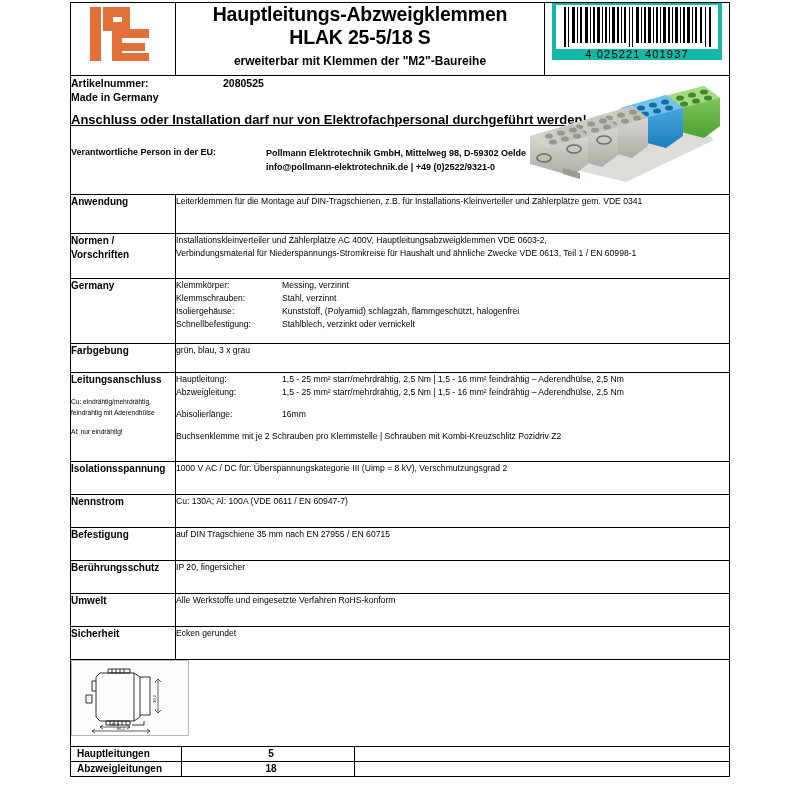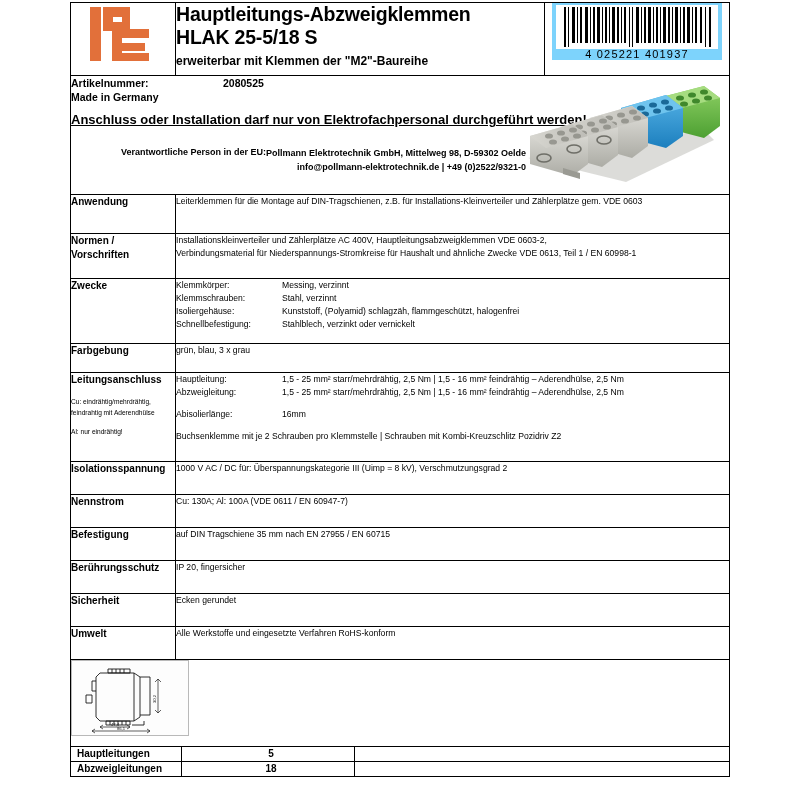--- a/index.html
+++ b/index.html
@@ -31,21 +31,21 @@
   }
   table.sheet td {
     border: 1px solid #000000;
     padding: 0;
     vertical-align: top;
   }
 
   
   .hdr-row td { height: 72px; }
   .cell-logo { width: 104px; text-align: center; vertical-align: middle; }
-  .cell-title { vertical-align: middle; }
+  .cell-title { vertical-align: middle; text-align: center; }
   .cell-barcode { width: 184px; vertical-align: middle; text-align: center; }
 
   .logo-wrap {
     width: 74px; height: 62px;
     margin: 0 auto;
     position: relative;
   }
   .logo-svg { display: block; }
 
   .title-main {
@@ -56,21 +56,21 @@
   }
   .title-sub {
     font-size: 12px;
     font-weight: bold;
     margin-top: 5px;
   }
 
   .barcode-box {
     width: 170px;
     margin: 0 auto;
-    background: #7dd3fc;
+    background: #14b8a6;
     padding: 2px 0 0 0;
   }
   .barcode-bars { display: block; margin: 0 auto; }
   .barcode-digits {
     font-family: "Liberation Sans", sans-serif;
     font-size: 11px;
     letter-spacing: 1.2px;
     margin-top: -1px;
   }
 
@@ -82,21 +82,20 @@
     font-size: 13px;
     font-weight: bold;
     text-decoration: underline;
     margin-top: 8px;
   }
   .info-eu {
     margin-top: 20px;
     font-size: 9px;
     font-weight: bold;
     display: flex;
-    text-align: right;
   }
   .info-eu-label { width: 195px; flex: none; }
   .info-eu-val { line-height: 1.5; }
 
   .product-photo {
     position: absolute;
     right: 6px;
     top: 6px;
     width: 215px;
     height: 106px;
@@ -338,36 +337,36 @@
             </g>
 
             <path d="M55 86 L72 91 L72 97 L55 92 Z" fill="#9A9A93"></path>
           </svg>
         </div>
       </td>
     </tr>
 
     <tr>
       <td class="lbl lbl-mid">Anwendung</td>
-      <td class="val val-mid" colspan="2" style="height:38px">Leiterklemmen für die Montage auf DIN-Tragschienen, z.B. für Installations-Kleinverteiler und Zählerplätze gem. VDE 0603</td>
+      <td class="val val-mid" colspan="2" style="height:38px">Leiterklemmen für die Montage auf DIN-Tragschienen, z.B. für Installations-Kleinverteiler und Zählerplätze gem. VDE 0341</td>
     </tr>
 
     <tr>
       <td class="lbl lbl-mid">
         <div>Normen /</div>
         <div>Vorschriften</div>
       </td>
       <td class="val val-mid" colspan="2" style="height:44px">
         <div>Installationskleinverteiler und Zählerplätze AC 400V, Hauptleitungsabzweigklemmen VDE 0603-2,</div>
         <div>Verbindungsmaterial für Niederspannungs-Stromkreise für Haushalt und ähnliche Zwecke VDE 0613, Teil 1 / EN 60998-1</div>
       </td>
     </tr>
 
     <tr>
-      <td class="lbl lbl-mid">Zwecke</td>
+      <td class="lbl lbl-mid">Germany</td>
       <td class="val val-mid" colspan="2" style="height:64px">
         <div class="kv">
           <span class="kv-k">Klemmkörper:</span>
           <span class="kv-v">Messing, verzinnt</span>
         </div>
         <div class="kv">
           <span class="kv-k">Klemmschrauben:</span>
           <span class="kv-v">Stahl, verzinnt</span>
         </div>
         <div class="kv">
@@ -429,27 +428,27 @@
       <td class="lbl lbl-mid">Befestigung</td>
       <td class="val val-mid" colspan="2" style="height:32px">auf DIN Tragschiene 35 mm nach EN 27955 / EN 60715</td>
     </tr>
 
     <tr>
       <td class="lbl lbl-mid">Berührungsschutz</td>
       <td class="val val-mid" colspan="2" style="height:32px">IP 20, fingersicher</td>
     </tr>
 
     <tr>
+      <td class="lbl lbl-mid">Umwelt</td>
+      <td class="val val-mid" colspan="2" style="height:32px">Alle Werkstoffe und eingesetzte Verfahren RoHS-konform</td>
+    </tr>
+
+    <tr>
       <td class="lbl lbl-mid">Sicherheit</td>
       <td class="val val-mid" colspan="2" style="height:32px">Ecken gerundet</td>
-    </tr>
-
-    <tr>
-      <td class="lbl lbl-mid">Umwelt</td>
-      <td class="val val-mid" colspan="2" style="height:32px">Alle Werkstoffe und eingesetzte Verfahren RoHS-konform</td>
     </tr>
 
     <tr>
       <td class="cell-drawing" colspan="3">
         <div class="drawing-frame">
           <svg width="116" height="74" viewBox="0 0 116 74">
             <rect x="0" y="0" width="116" height="74" fill="#fdfdfd"></rect>
             <g stroke="#1a1a1a" stroke-width="0.9" fill="none">
 
               <path d="M36 8 L58 8 L58 12 L36 12 Z"></path>

